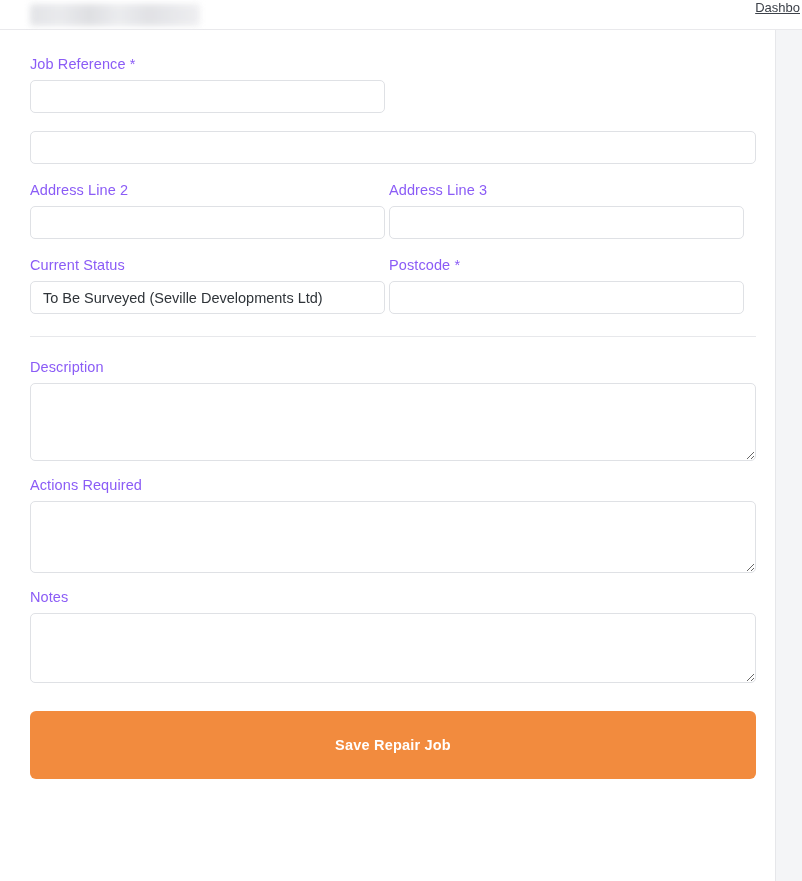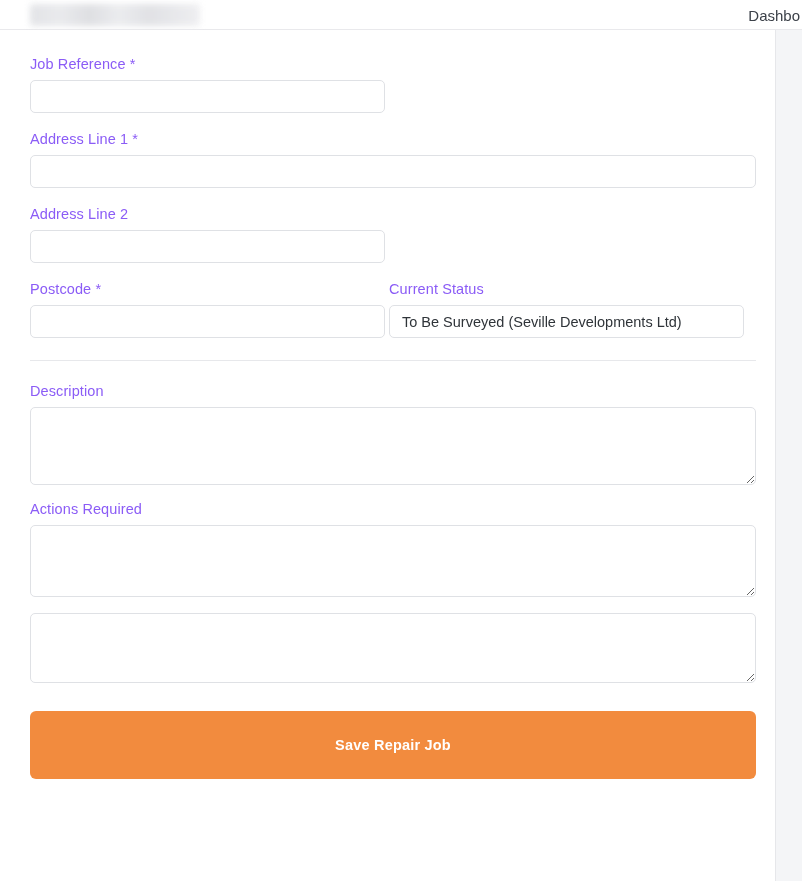--- a/index.html
+++ b/index.html
@@ -29,25 +29,25 @@
     height: 30px;
     background: #ffffff;
     border-bottom: 1px solid #e9e9ec;
   }
   .topbar-nav {
     position: absolute;
     right: 0px;
     top: 0px;
     height: 30px;
     display: flex;
-    align-items: center;
     gap: 18px;
     padding-right: 2px;
-    font-size: 15px;
+    font-size: 13px;
     color: #3c4149;
+    text-decoration: underline;
   }
   .topbar-nav span { white-space: nowrap; }
 
   .brand-blur {
     position: absolute;
     left: 30px;
     top: 4px;
     width: 170px;
     height: 22px;
     border-radius: 3px;
@@ -161,55 +161,59 @@
 
   <div class="card">
     <form class="form">
 
       <div class="block">
         <div class="field-label">Job Reference *</div>
         <input class="txt small" type="text" placeholder="" style="">
       </div>
 
       <div class="block">
-        <div class="field-label">Address Line 1 *</div>
         <input class="txt" type="text" style="width: 726px;" placeholder="">
       </div>
 
       <div class="row block">
         <div class="col-half">
           <div class="field-label">Address Line 2</div>
           <input class="txt" type="text" placeholder="" style="">
         </div>
+        <div class="col-half">
+          <div class="field-label">Address Line 3</div>
+          <input class="txt" type="text" placeholder="" style="">
+        </div>
       </div>
 
       <div class="row">
+        <div class="col-half">
+          <div class="field-label">Current Status</div>
+          <div class="static-value">To Be Surveyed (Seville Developments Ltd)</div>
+        </div>
         <div class="col-half">
           <div class="field-label">Postcode *</div>
           <input class="txt" type="text" placeholder="" style="">
-        </div>
-        <div class="col-half">
-          <div class="field-label">Current Status</div>
-          <div class="static-value">To Be Surveyed (Seville Developments Ltd)</div>
         </div>
       </div>
 
       <div class="divider"></div>
 
       <div>
         <div class="field-label">Description</div>
         <textarea class="ta h80" placeholder="" style=""></textarea>
       </div>
 
       <div class="gap-top-2" style="margin-top:16px;">
         <div class="field-label">Actions Required</div>
         <textarea class="ta h72" placeholder="" style=""></textarea>
       </div>
 
       <div style="margin-top:16px;">
+        <div class="field-label">Notes</div>
         <textarea class="ta h70" placeholder="" style=""></textarea>
       </div>
 
       <button class="save-btn" type="submit">Save Repair Job</button>
 
     </form>
   </div>
 </div>
 
 </body></html>

